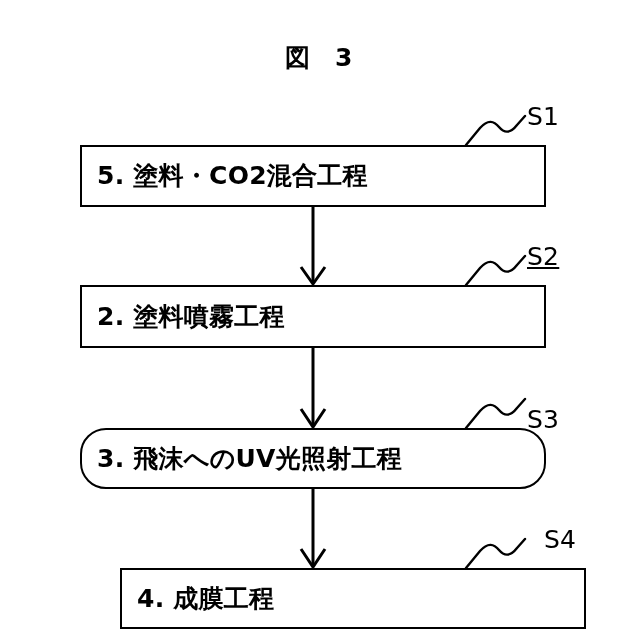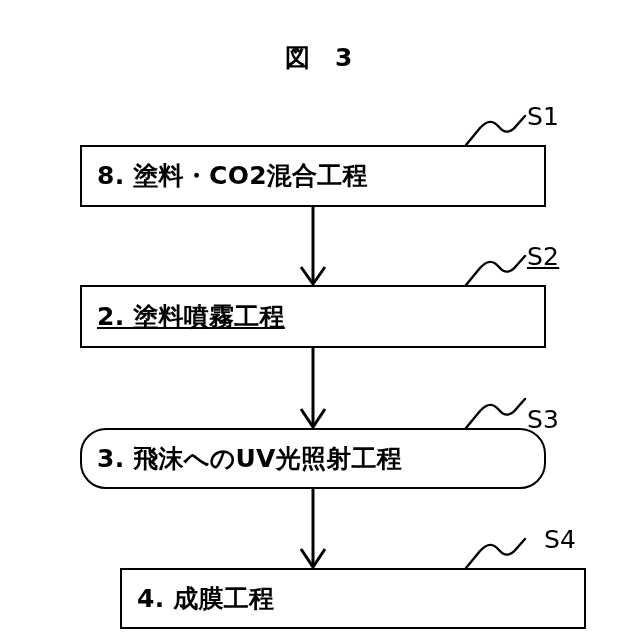--- a/index.html
+++ b/index.html
@@ -52,21 +52,21 @@
     padding-left: 15px;
     font-size: 25px;
     font-weight: 700;
     font-family: "DejaVu Sans", sans-serif;
     letter-spacing: 0.01em;
     line-height: 1.1;
     white-space: nowrap;
   }
 
   #box-s1 { top: 145px; height: 62px; }
-  #box-s2 { top: 285px; height: 63px; text-decoration: underline; }
+  #box-s2 { top: 285px; height: 63px; }
   #box-s3 { top: 428px; height: 61px; border-radius: 26px; }
   #box-s4 { top: 568px; height: 61px; margin-left: 40px; }
 
   
   .step-ref {
     position: absolute;
     font-size: 25px;
     font-weight: 400;
     font-family: "DejaVu Sans", sans-serif;
     line-height: 1;
@@ -126,21 +126,21 @@
       <path d="M 301 409 L 313 427 L 325 409" fill="none" stroke="#000000" stroke-width="3" stroke-linecap="butt" stroke-linejoin="miter"></path>
     </g>
 
     <g>
       <line x1="313" y1="489" x2="313" y2="565" stroke="#000000" stroke-width="3"></line>
       <path d="M 301 549 L 313 567 L 325 549" fill="none" stroke="#000000" stroke-width="3" stroke-linecap="butt" stroke-linejoin="miter"></path>
     </g>
   </svg>
 
   <div class="process-box" id="box-s1">
-    <span class="process-box-label">8. 塗料・CO2混合工程</span>
+    <span class="process-box-label">5. 塗料・CO2混合工程</span>
   </div>
 
   <div class="process-box" id="box-s2">
     <span class="process-box-label">2. 塗料噴霧工程</span>
   </div>
 
   <div class="process-box" id="box-s3">
     <span class="process-box-label">3. 飛沫へのUV光照射工程</span>
   </div>
 

